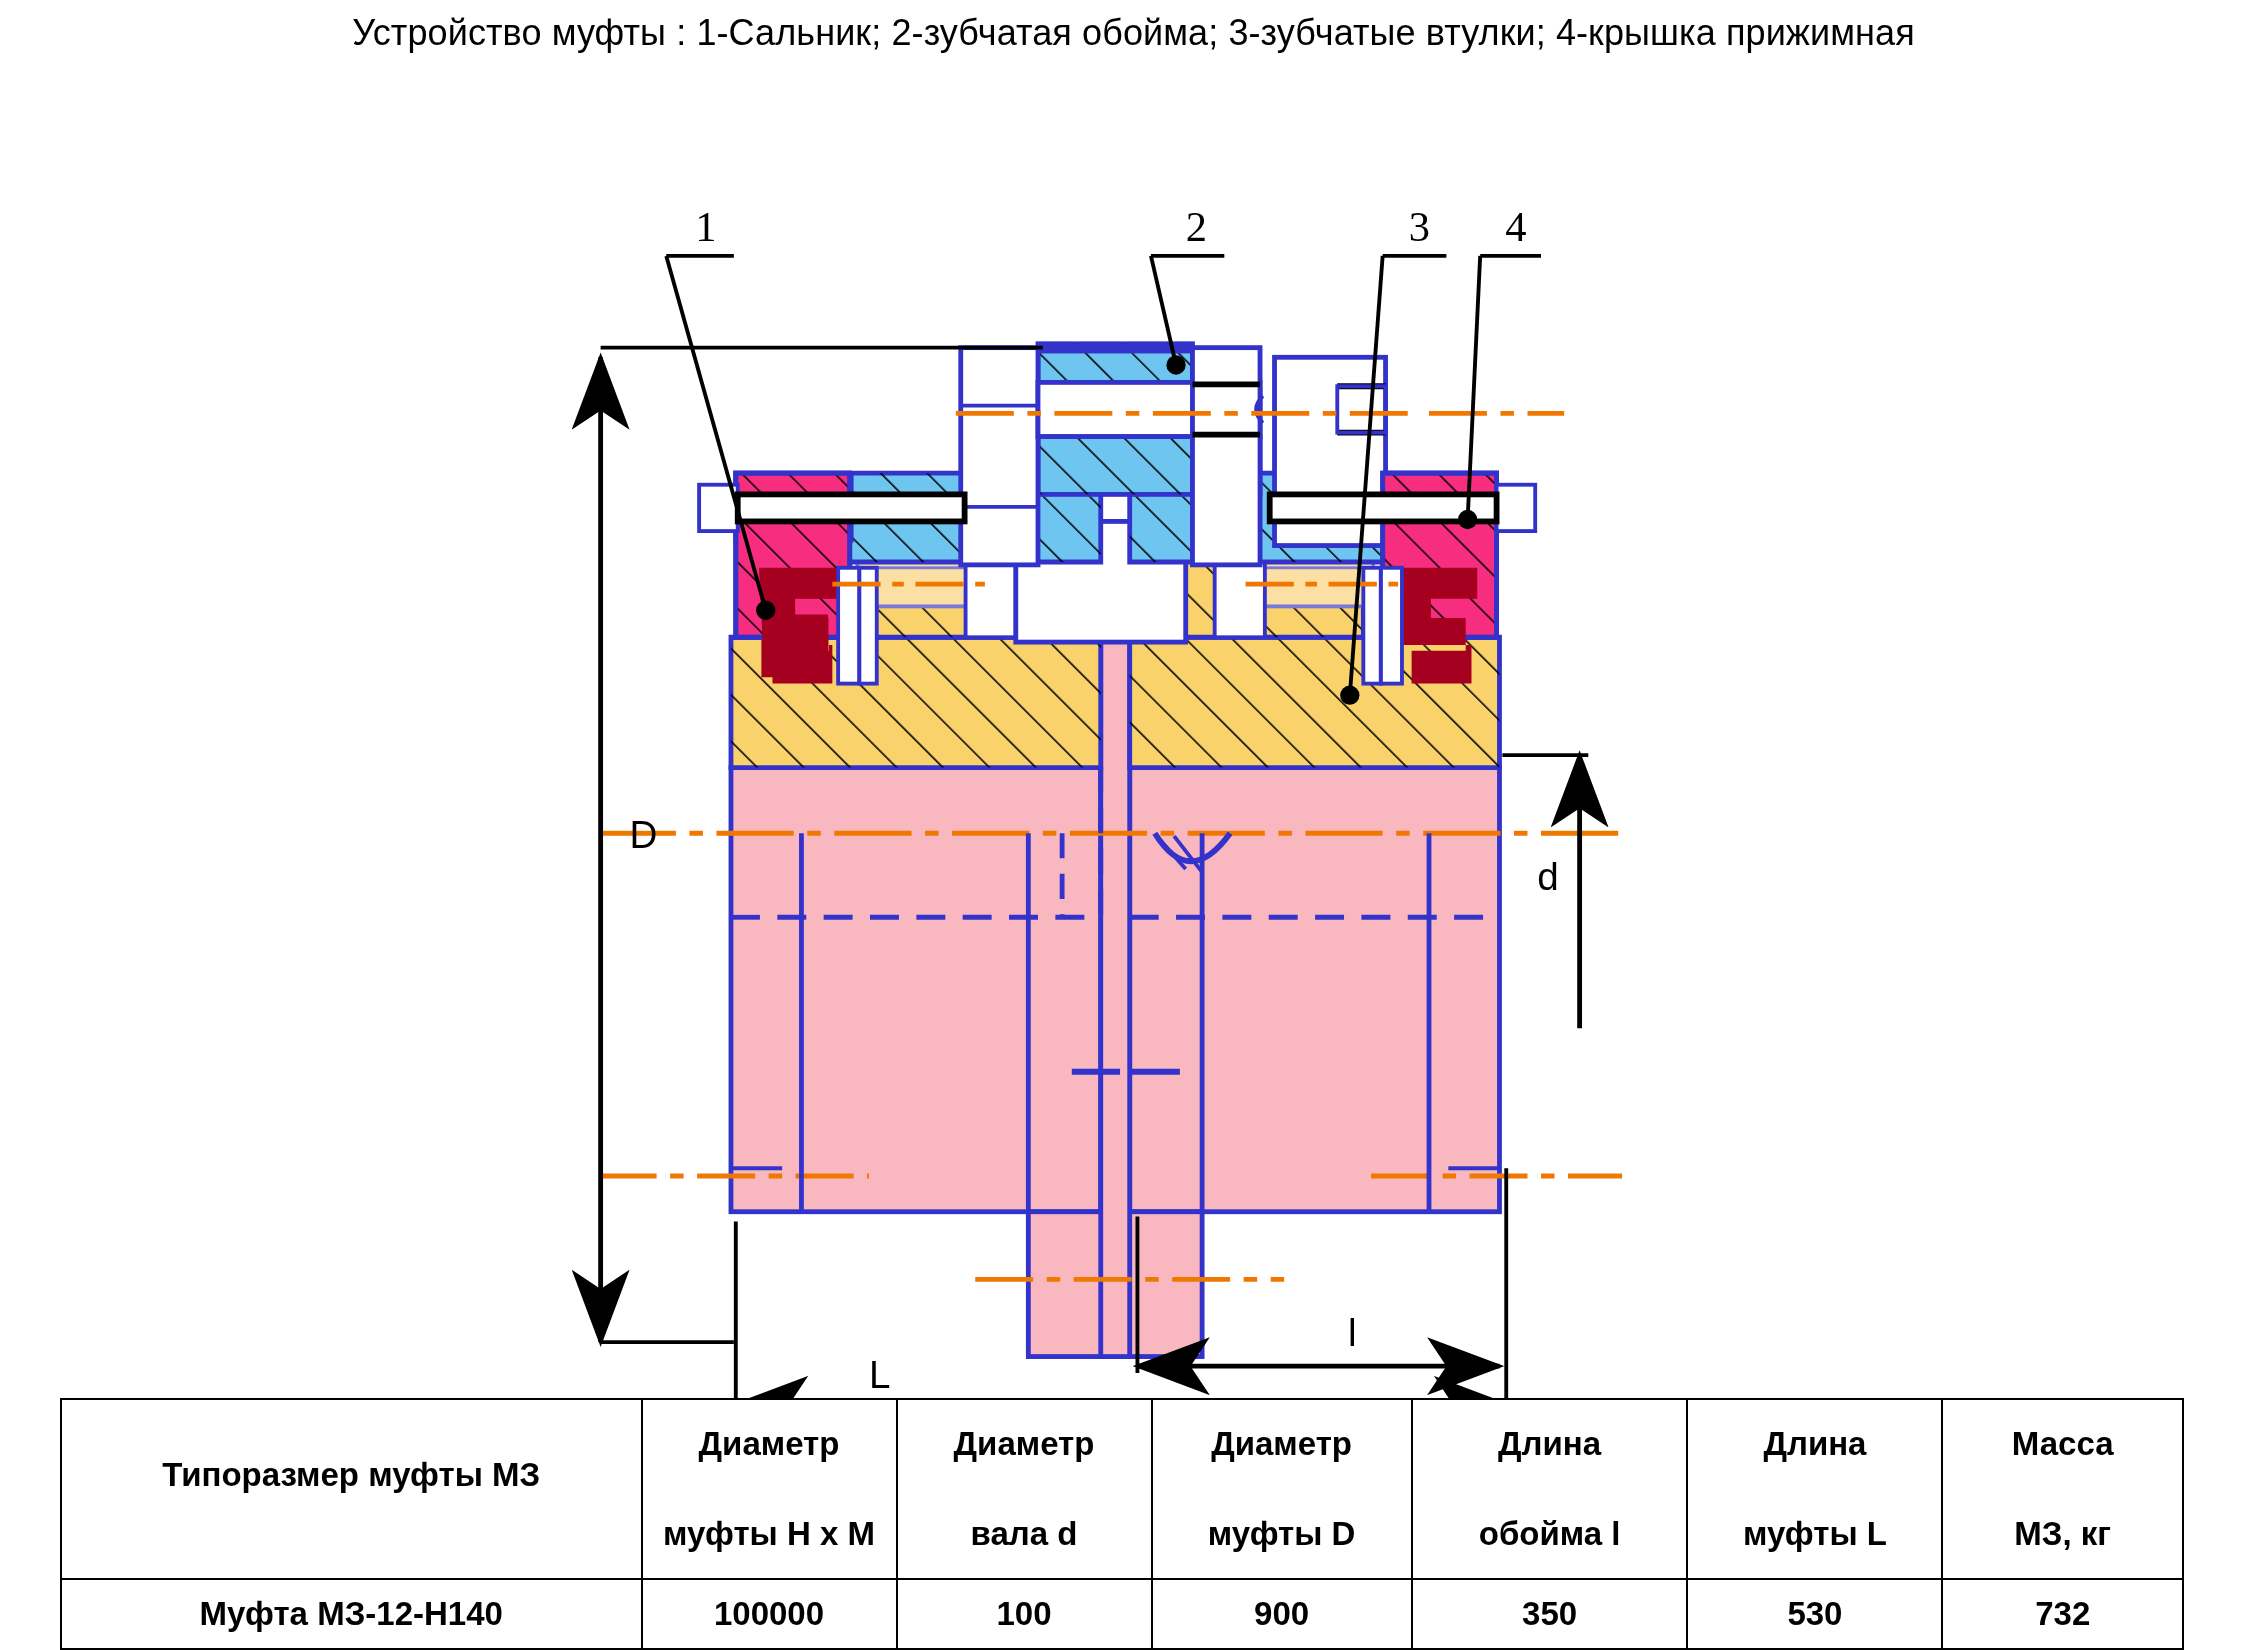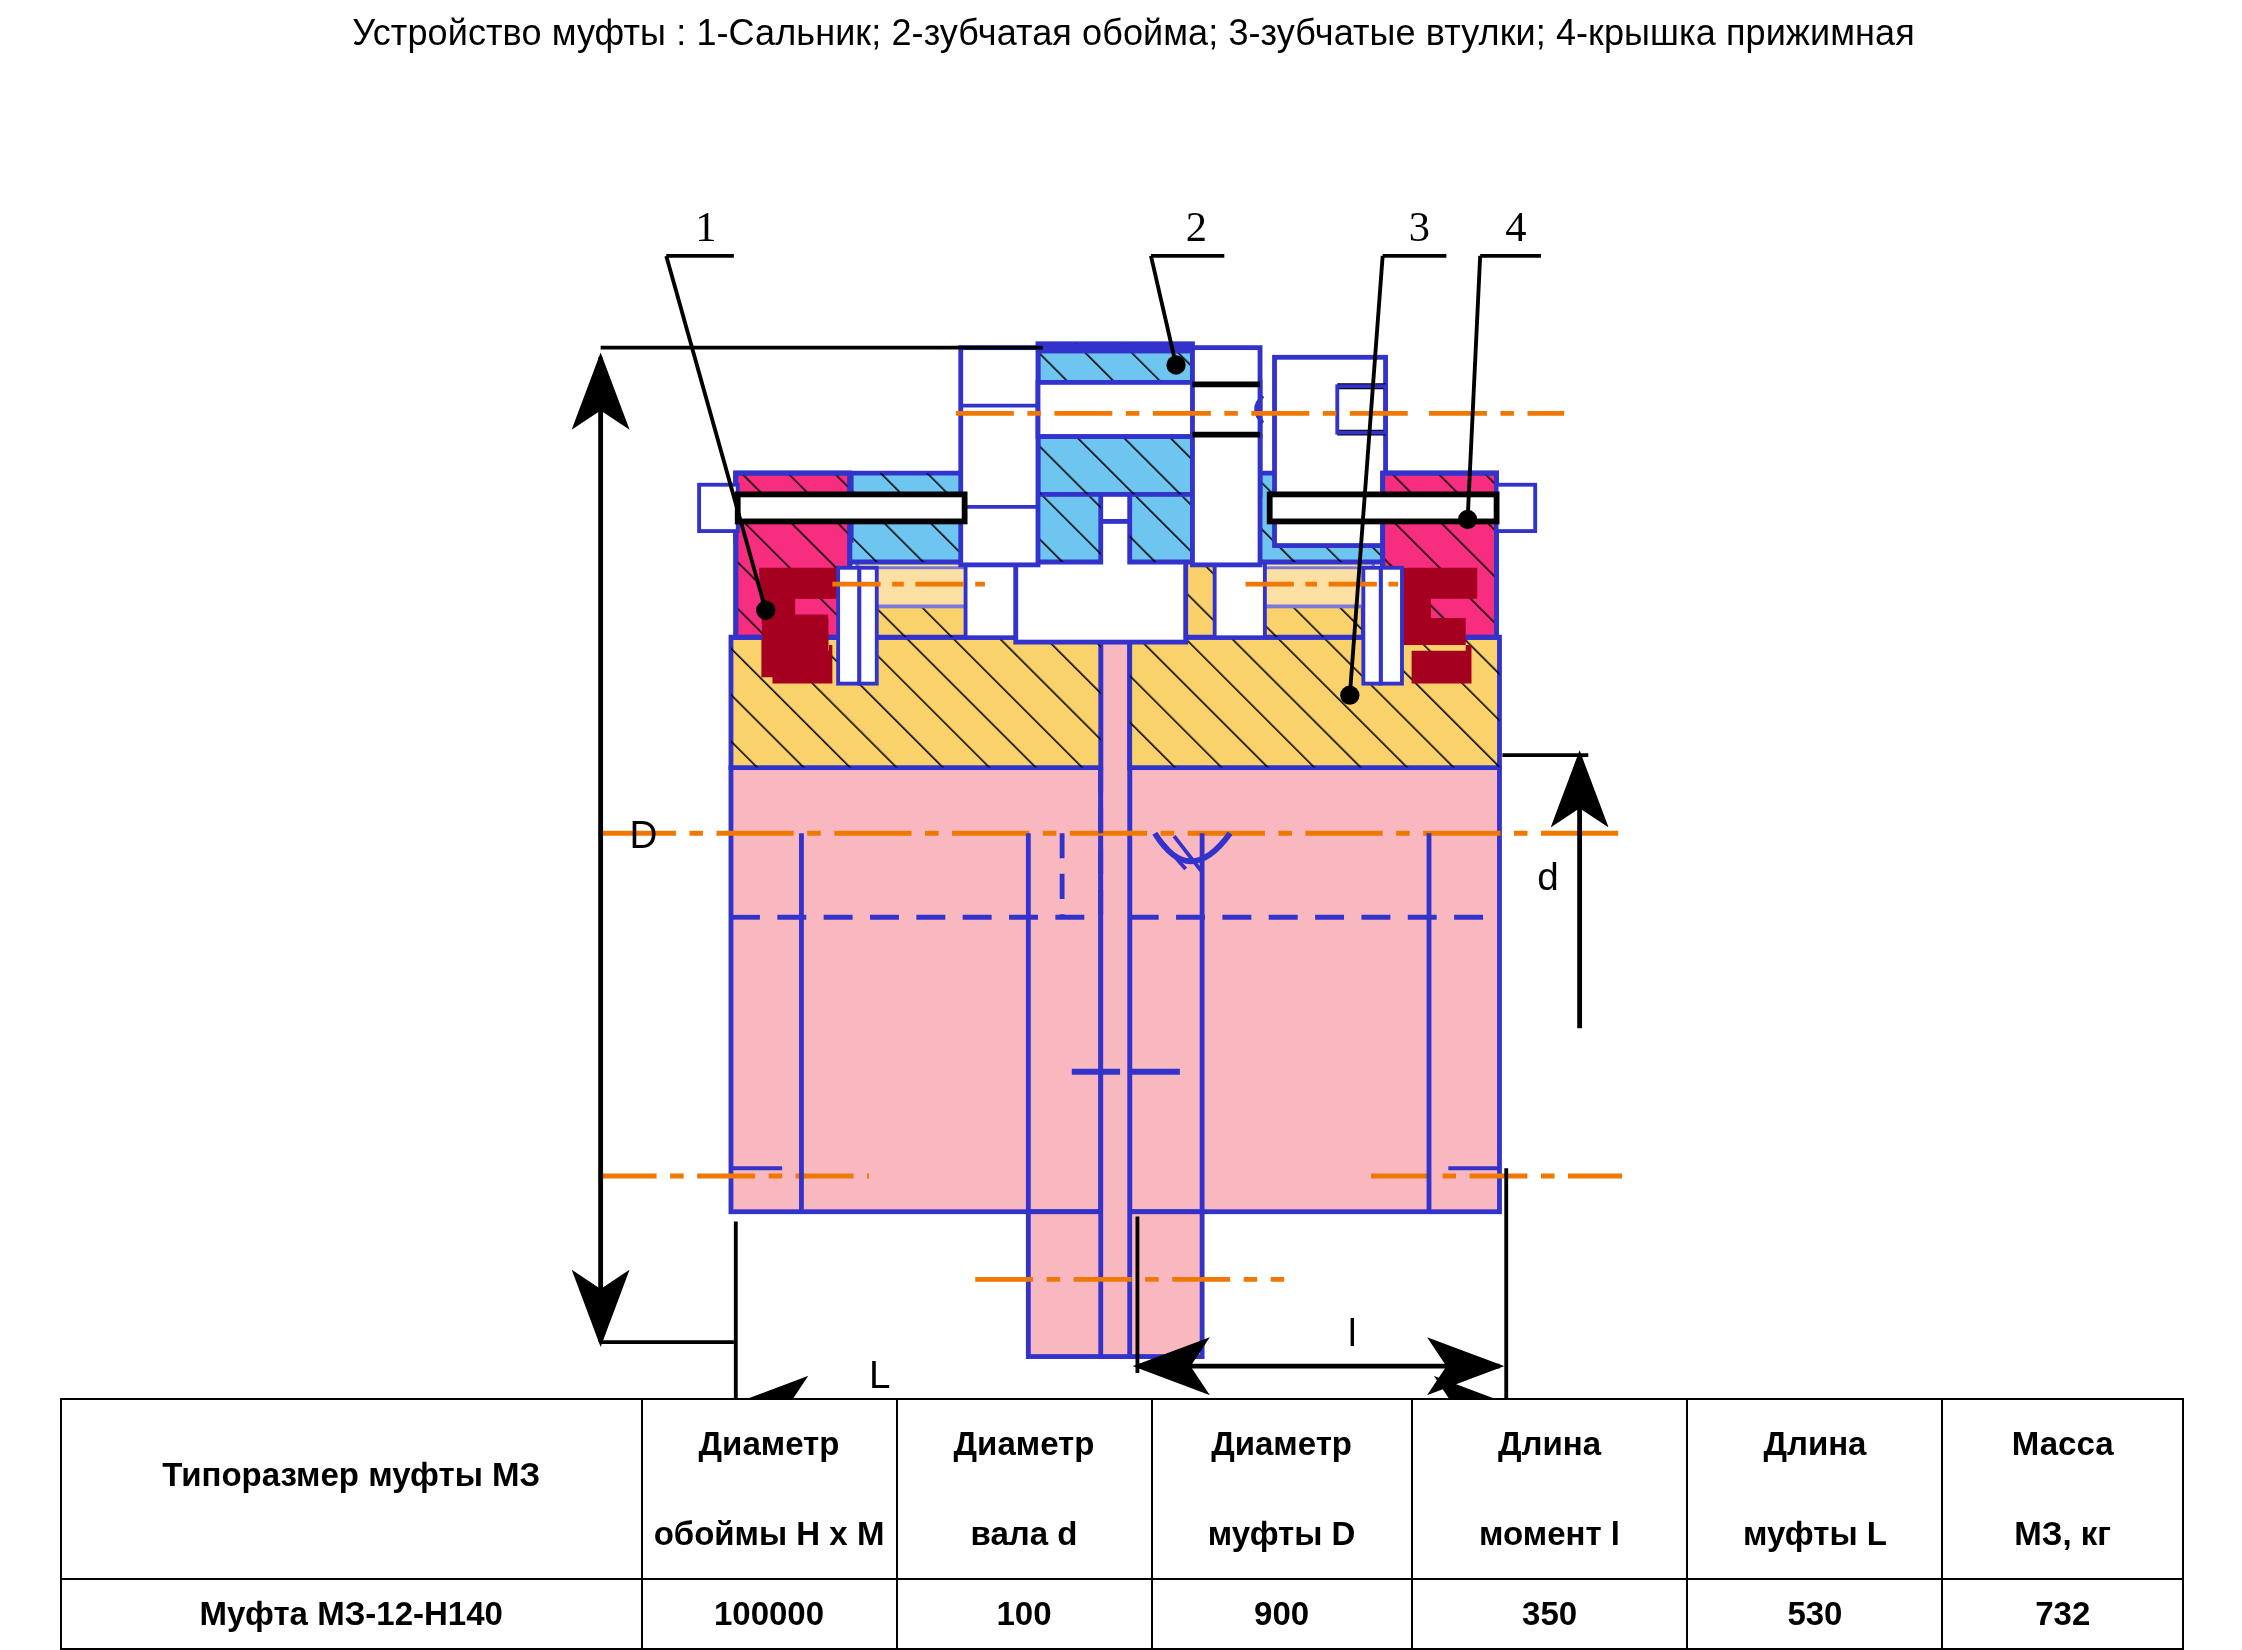--- a/index.html
+++ b/index.html
@@ -272,33 +272,33 @@
         <col style="width:232px">
     </colgroup>
     <thead>
       <tr>
         <th>
           <span class="hdr-l1">Типоразмер муфты МЗ</span>
           <span class="hdr-l2"></span>
         </th>
         <th>
           <span class="hdr-l1">Диаметр</span>
-          <span class="hdr-l2">обоймы Н х М</span>
+          <span class="hdr-l2">муфты Н х М</span>
         </th>
         <th>
           <span class="hdr-l1">Диаметр</span>
           <span class="hdr-l2">вала d</span>
         </th>
         <th>
           <span class="hdr-l1">Диаметр</span>
           <span class="hdr-l2">муфты D</span>
         </th>
         <th>
           <span class="hdr-l1">Длина</span>
-          <span class="hdr-l2">момент l</span>
+          <span class="hdr-l2">обойма l</span>
         </th>
         <th>
           <span class="hdr-l1">Длина</span>
           <span class="hdr-l2">муфты L</span>
         </th>
         <th>
           <span class="hdr-l1">Масса</span>
           <span class="hdr-l2">МЗ, кг</span>
         </th>
       </tr>

